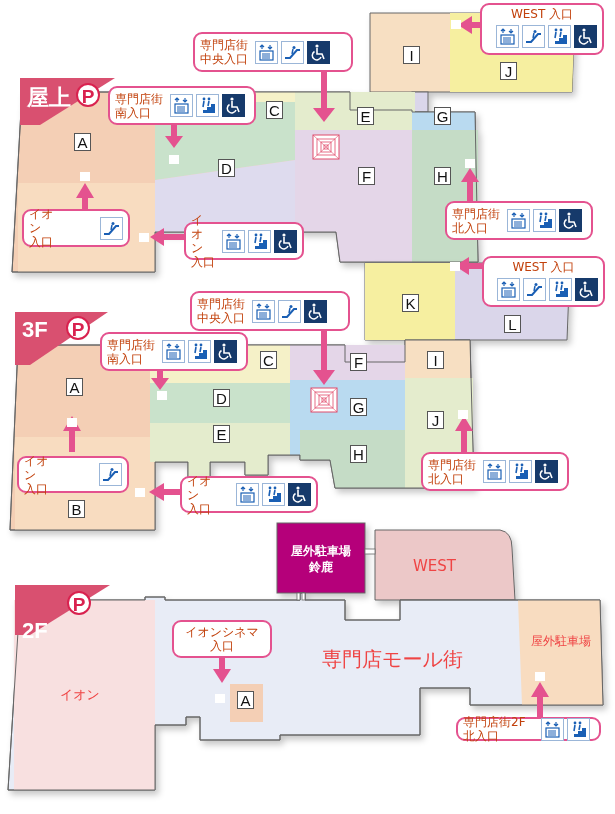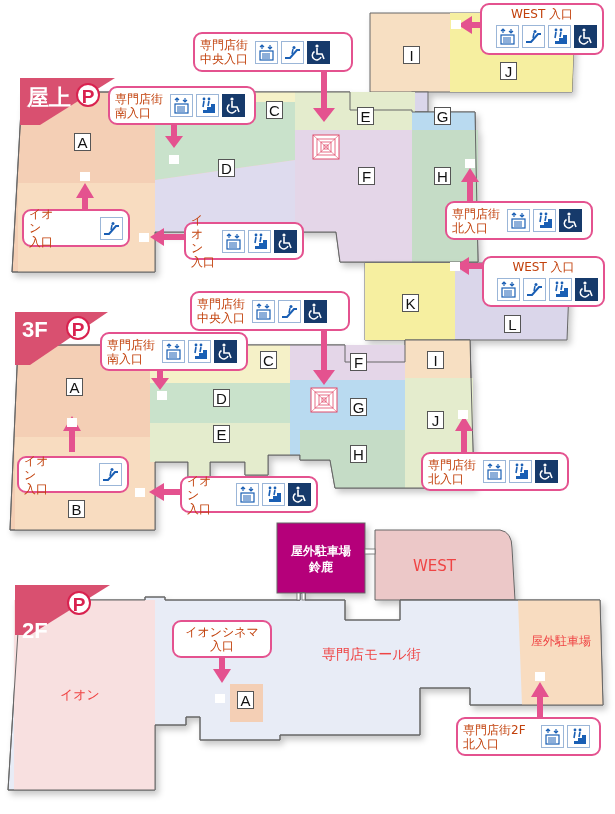--- a/index.html
+++ b/index.html
@@ -168,21 +168,21 @@
 <div class="lbl" style="left:213px;top:425px;">E</div>
 <div class="lbl" style="left:350px;top:353px;">F</div>
 <div class="lbl" style="left:350px;top:398px;">G</div>
 <div class="lbl" style="left:350px;top:445px;">H</div>
 <div class="lbl" style="left:427px;top:351px;">I</div>
 <div class="lbl" style="left:427px;top:411px;">J</div>
 <div class="lbl" style="left:402px;top:294px;">K</div>
 <div class="lbl" style="left:504px;top:315px;">L</div>
 
 <div class="area-txt" style="left:60px;top:686px;">イオン</div>
-<div class="area-txt" style="left:322px;top:646px;font-size:14px;">専門店モール街</div>
+<div class="area-txt" style="left:322px;top:646px;font-size:20px;">専門店モール街</div>
 <div class="area-txt" style="left:279px;top:543px;width:84px;text-align:center;color:#fff;font-weight:bold;font-size:12px;line-height:16px;white-space:pre-line;">屋外駐車場
 鈴鹿</div>
 <div class="area-txt" style="left:413px;top:557px;font-size:15px;">WEST</div>
 <div class="area-txt" style="left:531px;top:633px;font-size:12px;">屋外駐車場</div>
 <div class="lbl" style="left:237px;top:691px;">A</div>
 
 <div class="callout" style="left:193px;top:32px;width:160px;height:40px;">
   <span class="txt">専門店街
 中央入口</span>
   <div class="icons">
@@ -508,21 +508,21 @@
         </svg>
       </span>
   </div>
 </div>
 
 <div class="callout" style="left:172px;top:620px;width:100px;height:38px;justify-content:center;">
   <span class="txt" style="text-align:center;margin:0;">イオンシネマ
 入口</span>
 </div>
 
-<div class="callout" style="left:456px;top:717px;width:145px;height:39px;">
+<div class="callout" style="left:456px;top:717px;width:145px;height:24px;">
   <span class="txt" style="margin-right:12px;">専門店街2F
 北入口</span>
   <div class="icons">
     <span class="ic">
         <svg width="15" height="17" viewBox="0 0 15 17">
           <path d="M3,1 L3,5 M1,3 L3,1 L5,3 M11,5 L11,1 M9,3 L11,5 L13,3" stroke="#1a5fb4" stroke-width="1.2" fill="none"></path>
           <rect x="1" y="7" width="13" height="9" fill="none" stroke="#1a5fb4" stroke-width="1.2"></rect>
           <path d="M4,9v6M6,9v6M8,9v6M10,9v6" stroke="#1a5fb4" stroke-width="1"></path>
         </svg>
       </span>

